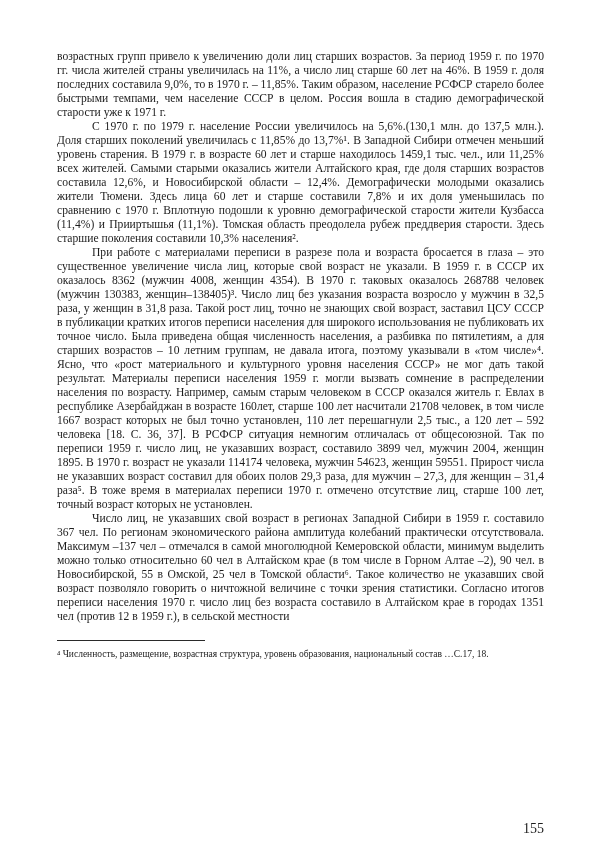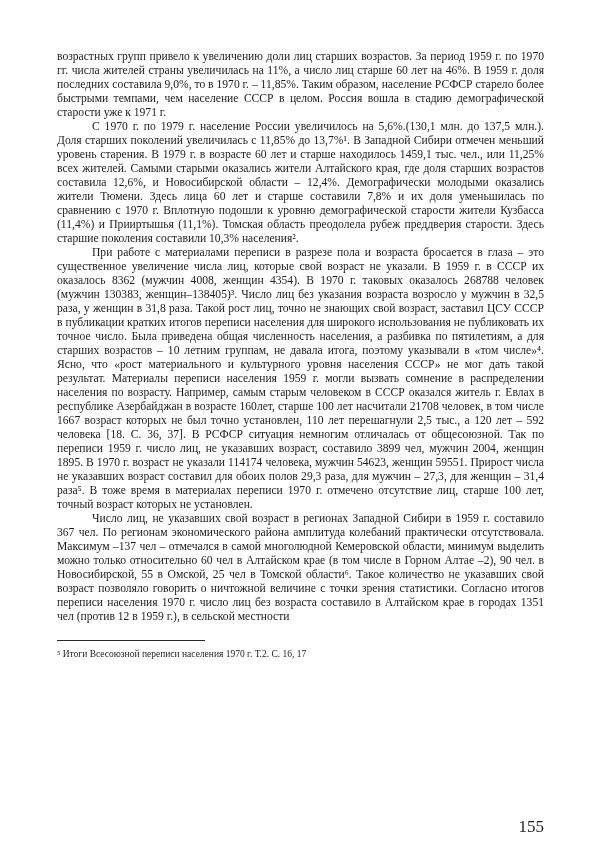--- a/index.html
+++ b/index.html
@@ -32,34 +32,34 @@
   .footnotes p {
     margin: 0;
     font-size: 9.5px;
     line-height: 12.6px;
     text-align: justify;
   }
   .page-number {
     position: absolute;
     right: 56px;
     bottom: 12px;
-    font-size: 17px;
+    font-size: 14px;
   }
 </style>
 </head>
 <body>
 
 <div class="page">
   <div class="body-text">
     <p class="continuation">возрастных групп привело к увеличению доли лиц старших возрастов. За период 1959 г. по 1970 гг. числа жителей страны увеличилась на 11%, а число лиц старше 60 лет на 46%. В 1959 г. доля последних составила 9,0%, то в 1970 г. – 11,85%. Таким образом, население РСФСР старело более быстрыми темпами, чем население СССР в целом. Россия вошла в стадию демографической старости уже к 1971 г.</p>
     <p>С 1970 г. по 1979 г. население России увеличилось на 5,6%.(130,1 млн. до 137,5 млн.). Доля старших поколений увеличилась с 11,85% до 13,7%¹. В Западной Сибири отмечен меньший уровень старения. В 1979 г. в возрасте 60 лет и старше находилось 1459,1 тыс. чел., или 11,25% всех жителей. Самыми старыми оказались жители Алтайского края, где доля старших возрастов составила 12,6%, и Новосибирской области – 12,4%. Демографически молодыми оказались жители Тюмени. Здесь лица 60 лет и старше составили 7,8% и их доля уменьшилась по сравнению с 1970 г. Вплотную подошли к уровню демографической старости жители Кузбасса (11,4%) и Прииртышья (11,1%). Томская область преодолела рубеж преддверия старости. Здесь старшие поколения составили 10,3% населения².</p>
     <p>При работе с материалами переписи в разрезе пола и возраста бросается в глаза – это существенное увеличение числа лиц, которые свой возраст не указали. В 1959 г. в СССР их оказалось 8362 (мужчин 4008, женщин 4354). В 1970 г. таковых оказалось 268788 человек (мужчин 130383, женщин–138405)³. Число лиц без указания возраста возросло у мужчин в 32,5 раза, у женщин в 31,8 раза. Такой рост лиц, точно не знающих свой возраст, заставил ЦСУ СССР в публикации кратких итогов переписи населения для широкого использования не публиковать их точное число. Была приведена общая численность населения, а разбивка по пятилетиям, а для старших возрастов – 10 летним группам, не давала итога, поэтому указывали в «том числе»⁴. Ясно, что «рост материального и культурного уровня населения СССР» не мог дать такой результат. Материалы переписи населения 1959 г. могли вызвать сомнение в распределении населения по возрасту. Например, самым старым человеком в СССР оказался житель г. Евлах в республике Азербайджан в возрасте 160лет, старше 100 лет насчитали 21708 человек, в том числе 1667 возраст которых не был точно установлен, 110 лет перешагнули 2,5 тыс., а 120 лет – 592 человека [18. С. 36, 37]. В РСФСР ситуация немногим отличалась от общесоюзной. Так по переписи 1959 г. число лиц, не указавших возраст, составило 3899 чел, мужчин 2004, женщин 1895. В 1970 г. возраст не указали 114174 человека, мужчин 54623, женщин 59551. Прирост числа не указавших возраст составил для обоих полов 29,3 раза, для мужчин – 27,3, для женщин – 31,4 раза⁵. В тоже время в материалах переписи 1970 г. отмечено отсутствие лиц, старше 100 лет, точный возраст которых не установлен.</p>
     <p>Число лиц, не указавших свой возраст в регионах Западной Сибири в 1959 г. составило 367 чел. По регионам экономического района амплитуда колебаний практически отсутствовала. Максимум –137 чел – отмечался в самой многолюдной Кемеровской области, минимум выделить можно только относительно 60 чел в Алтайском крае (в том числе в Горном Алтае –2), 90 чел. в Новосибирской, 55 в Омской, 25 чел в Томской области⁶. Такое количество не указавших свой возраст позволяло говорить о ничтожной величине с точки зрения статистики. Согласно итогов переписи населения 1970 г. число лиц без возраста составило в Алтайском крае в городах 1351 чел (против 12 в 1959 г.), в сельской местности</p>
   </div>
 
   <hr class="footnote-sep">
 
   <div class="footnotes">
-    <p>⁵ Итоги Всесоюзной переписи населения 1970 г. Т.2. С. 16, 17</p>
+    <p>⁴ Численность, размещение, возрастная структура, уровень образования, национальный состав …С.17, 18.</p>
   </div>
 
   <div class="page-number">155</div>
 </div>
 
 </body></html>

